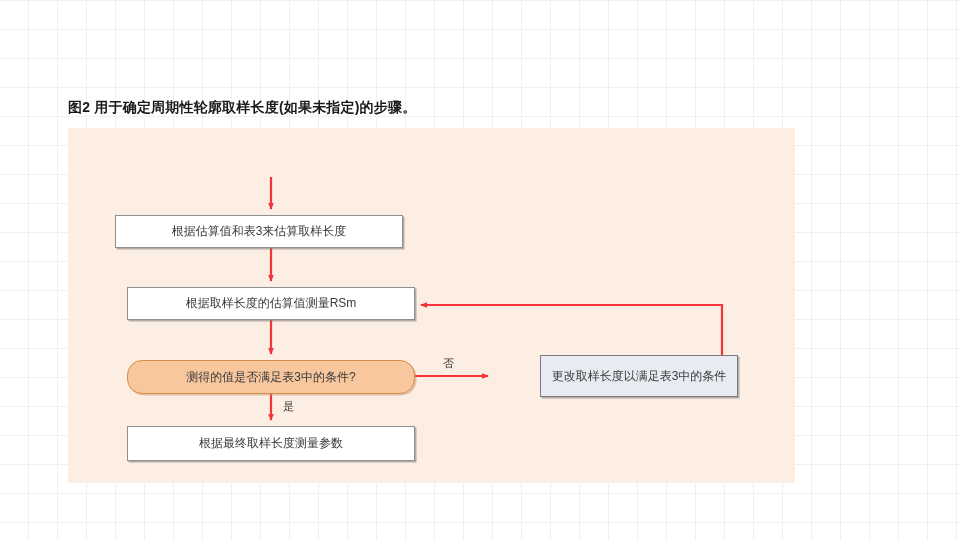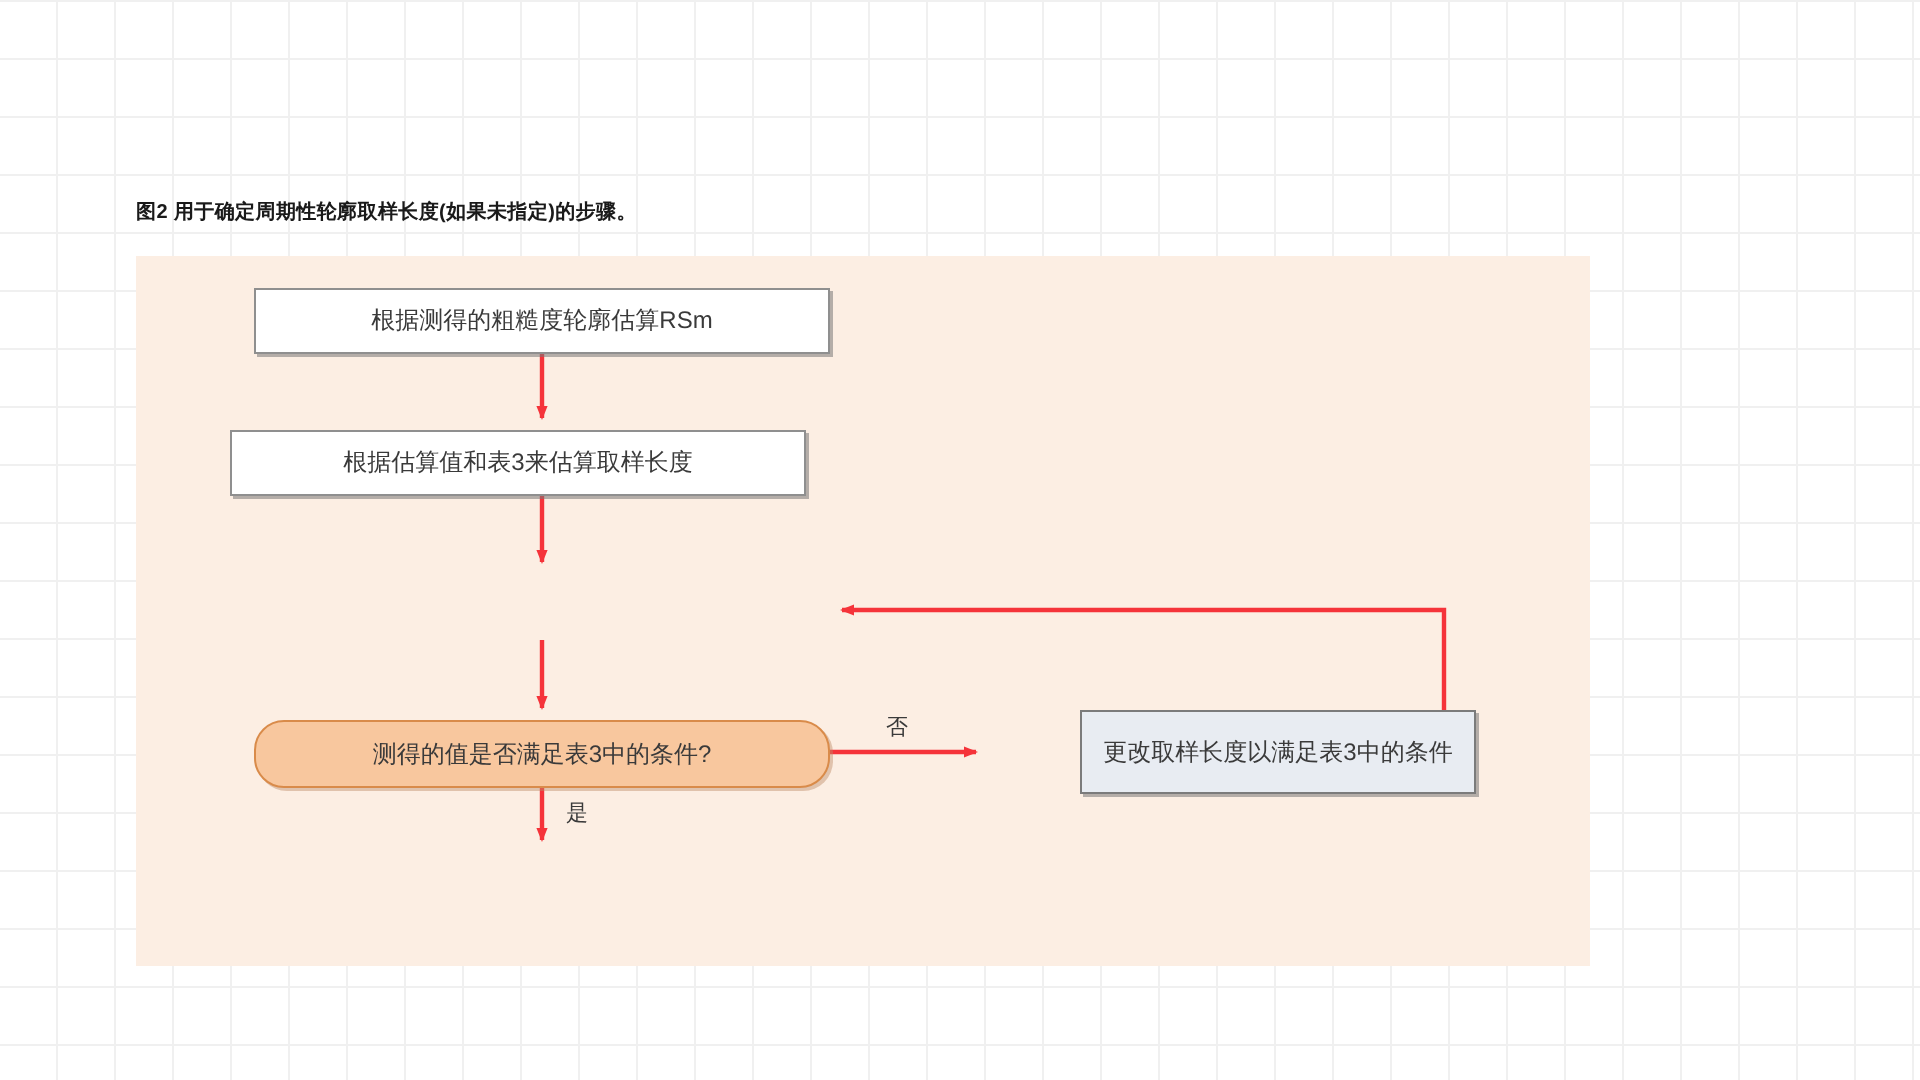--- a/index.html
+++ b/index.html
@@ -25,21 +25,21 @@
       linear-gradient(to bottom, #f0f0f0 1px, transparent 1px);
     background-size: 29px 29px;
     background-position: -1px 0px;
   }
 
   
   #figure-caption {
     position: absolute;
     left: 68px;
     top: 99px;
-    font-size: 10px;
+    font-size: 14px;
     font-weight: bold;
     color: #1a1a1a;
     letter-spacing: 0.2px;
     white-space: nowrap;
   }
 
   
   #flow-panel {
     position: absolute;
     left: 68px;
@@ -119,33 +119,36 @@
 
       <line x1="203" y1="192" x2="203" y2="226" stroke="#f5333a" stroke-width="2.2" marker-end="url(#arrowhead)"></line>
 
       <line x1="203" y1="266" x2="203" y2="292" stroke="#f5333a" stroke-width="2.2" marker-end="url(#arrowhead)"></line>
 
       <line x1="347" y1="248" x2="420" y2="248" stroke="#f5333a" stroke-width="2.2" marker-end="url(#arrowhead)"></line>
 
       <polyline points="624,248 654,248 654,177 353,177" fill="none" stroke="#f5333a" stroke-width="2.2" marker-end="url(#arrowhead)"></polyline>
     </svg>
 
-    <div class="node process" style="left:59px; top:16px; width:288px; height:33px;">
-      <span>根据测得的粗糙度轮廓估算RSm</span>
-    </div>
 
     <div class="node process" style="left:47px; top:87px; width:288px; height:33px;">
       <span>根据估算值和表3来估算取样长度</span>
     </div>
 
+    <div class="node process" style="left:59px; top:159px; width:288px; height:33px;">
+      <span>根据取样长度的估算值测量RSm</span>
+    </div>
 
     <div class="node decision" style="left:59px; top:232px; width:288px; height:34px;">
       <span>测得的值是否满足表3中的条件?</span>
     </div>
 
+    <div class="node process" style="left:59px; top:298px; width:288px; height:35px;">
+      <span>根据最终取样长度测量参数</span>
+    </div>
 
     <div class="node alt" style="left:426px; top:227px; width:198px; height:42px;margin-left:46px;">
       <span>更改取样长度以满足表3中的条件</span>
     </div>
 
     <div class="edge-label" style="left:375px; top:228px;">否</div>
 
     <div class="edge-label" style="left:215px; top:271px;">是</div>
 
   </div>

